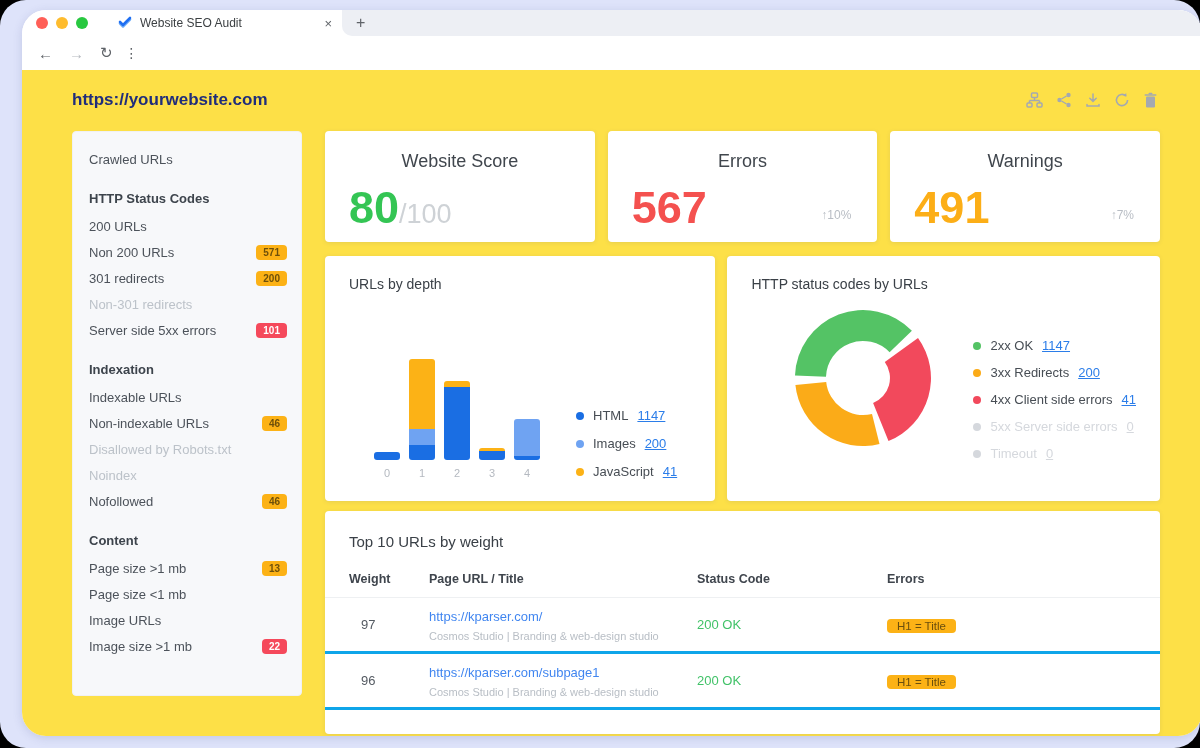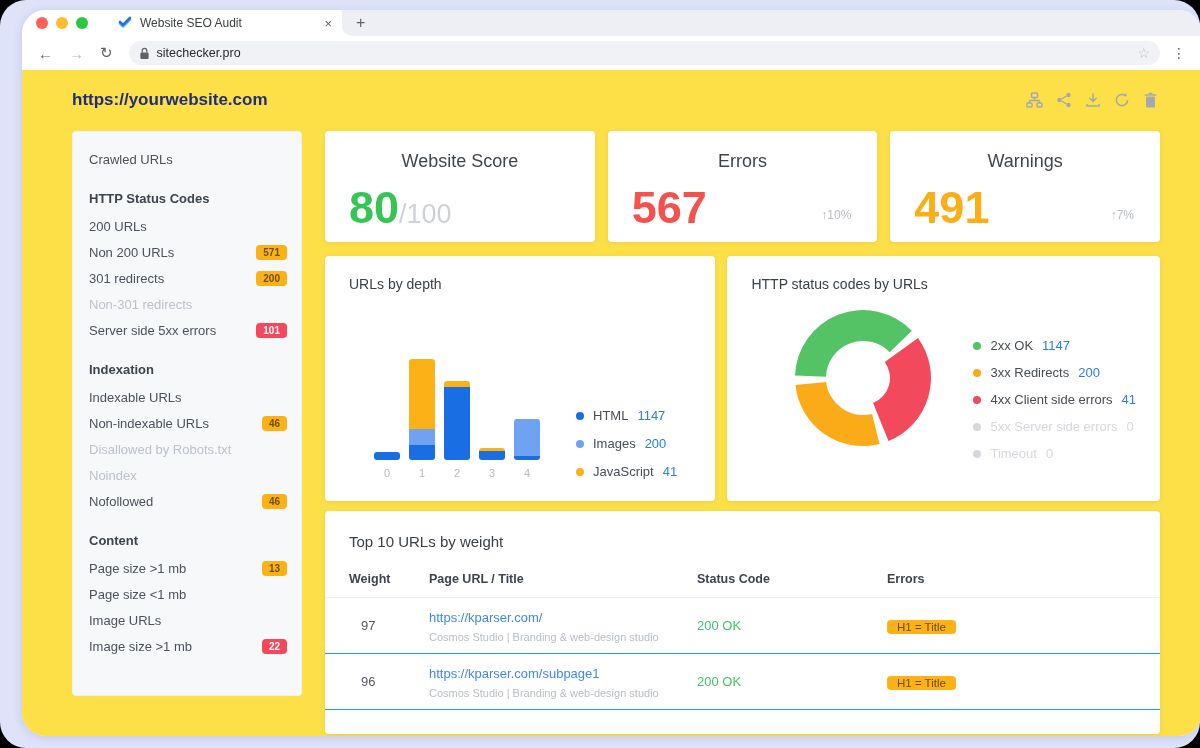--- a/index.html
+++ b/index.html
@@ -69,33 +69,33 @@
   .chart-card { flex:1; padding:20px 24px; }
 
   .bar-flex { display:flex; margin-top:26px; }
   .bars { display:flex; align-items:flex-end; gap:9px; height:142px; margin-left:25px; }
   .bar-col { width:26px; display:flex; flex-direction:column-reverse; border-radius:3px; overflow:hidden; }
   .bar-labels { display:flex; gap:9px; margin-left:25px; margin-top:7px; }
   .bar-labels span { width:26px; text-align:center; font-size:11px; color:#b4b9c0; }
   .legend { display:flex; flex-direction:column; justify-content:flex-end; gap:13px; margin-left:36px;margin-top:44px; }
   .legend-item { display:flex; align-items:center; gap:9px; font-size:13px; color:#474d54; white-space:nowrap; }
   .legend-item .dot { width:8px; height:8px; border-radius:50%; flex:none; }
-  .legend-item .val { color:#2b7de9; font-weight:500; }
+  .legend-item .val { color:#2b7de9; font-weight:500;text-decoration:underline; }
   .legend-item.muted, .legend-item.muted .val { color:#d5d8dd; }
   .donut-flex { display:flex; align-items:center; margin-top:2px; }
   .donut-flex svg { margin-left:32px; }
   .donut-flex .legend { margin-left:30px; gap:12px; }
 
   
   .table-card { padding:22px 0 0; height:223px; }
   .table-card .card-title { font-size:15px; padding:0 24px; }
   .thead { display:grid; grid-template-columns:80px 268px 190px 1fr; padding:22px 24px 11px;
     font-size:12.5px; color:#3f454d; font-weight:bold; border-bottom:1px solid #eef0f2; }
   .trow { display:grid; grid-template-columns:80px 268px 190px 1fr; align-items:center;
-    padding:9px 24px; border-bottom:1px solid #0ea5e9; min-height:56px; }
+    padding:9px 24px; border-bottom:3px solid #0ea5e9; min-height:56px; }
   .t-weight { font-size:13px; color:#545a62; padding-left:12px; }
   .t-url { font-size:13px; color:#4186f0; text-decoration:none; }
   .t-sub { font-size:11px; color:#b8bec5; margin-top:5px; }
   .t-status { font-size:13px; color:#41c268; }
   .err-badge { display:inline-block; font-size:11.5px; background:#fcb216; color:#6b4f0e;
     padding:1px 10px; border-radius:4px; font-weight:500; }
 </style>
 </head>
 <body>
 
@@ -118,28 +118,20 @@
       </div>
       <div class="strip-rest">
         <button class="newtab">+</button>
       </div>
     </div>
 
     <div class="urlrow">
       <button class="navbtn">←</button>
       <button class="navbtn disabled">→</button>
       <button class="navbtn">↻</button>
-      <div class="urlpill">
-        <svg width="11" height="13" viewBox="0 0 12 14">
-          <rect x="1.5" y="6" width="9" height="7" rx="1.2" fill="#5f6368"></rect>
-          <path d="M3.5 6 V4 a2.5 2.5 0 0 1 5 0 V6" fill="none" stroke="#5f6368" stroke-width="1.4"></path>
-        </svg>
-        <span class="urltext">sitechecker.pro</span>
-        <span class="star">☆</span>
-      </div>
       <span class="kebab">⋮</span>
     </div>
 
     <div class="content">
       <div class="site-header">https://yourwebsite.com</div>
 
       <div class="page-actions">
         <svg width="17" height="16" viewBox="0 0 17 16">
           <g fill="none" stroke="#a4a9b1" stroke-width="1.5">
             <rect x="5.5" y="1" width="6" height="4.5" rx="1"></rect>

